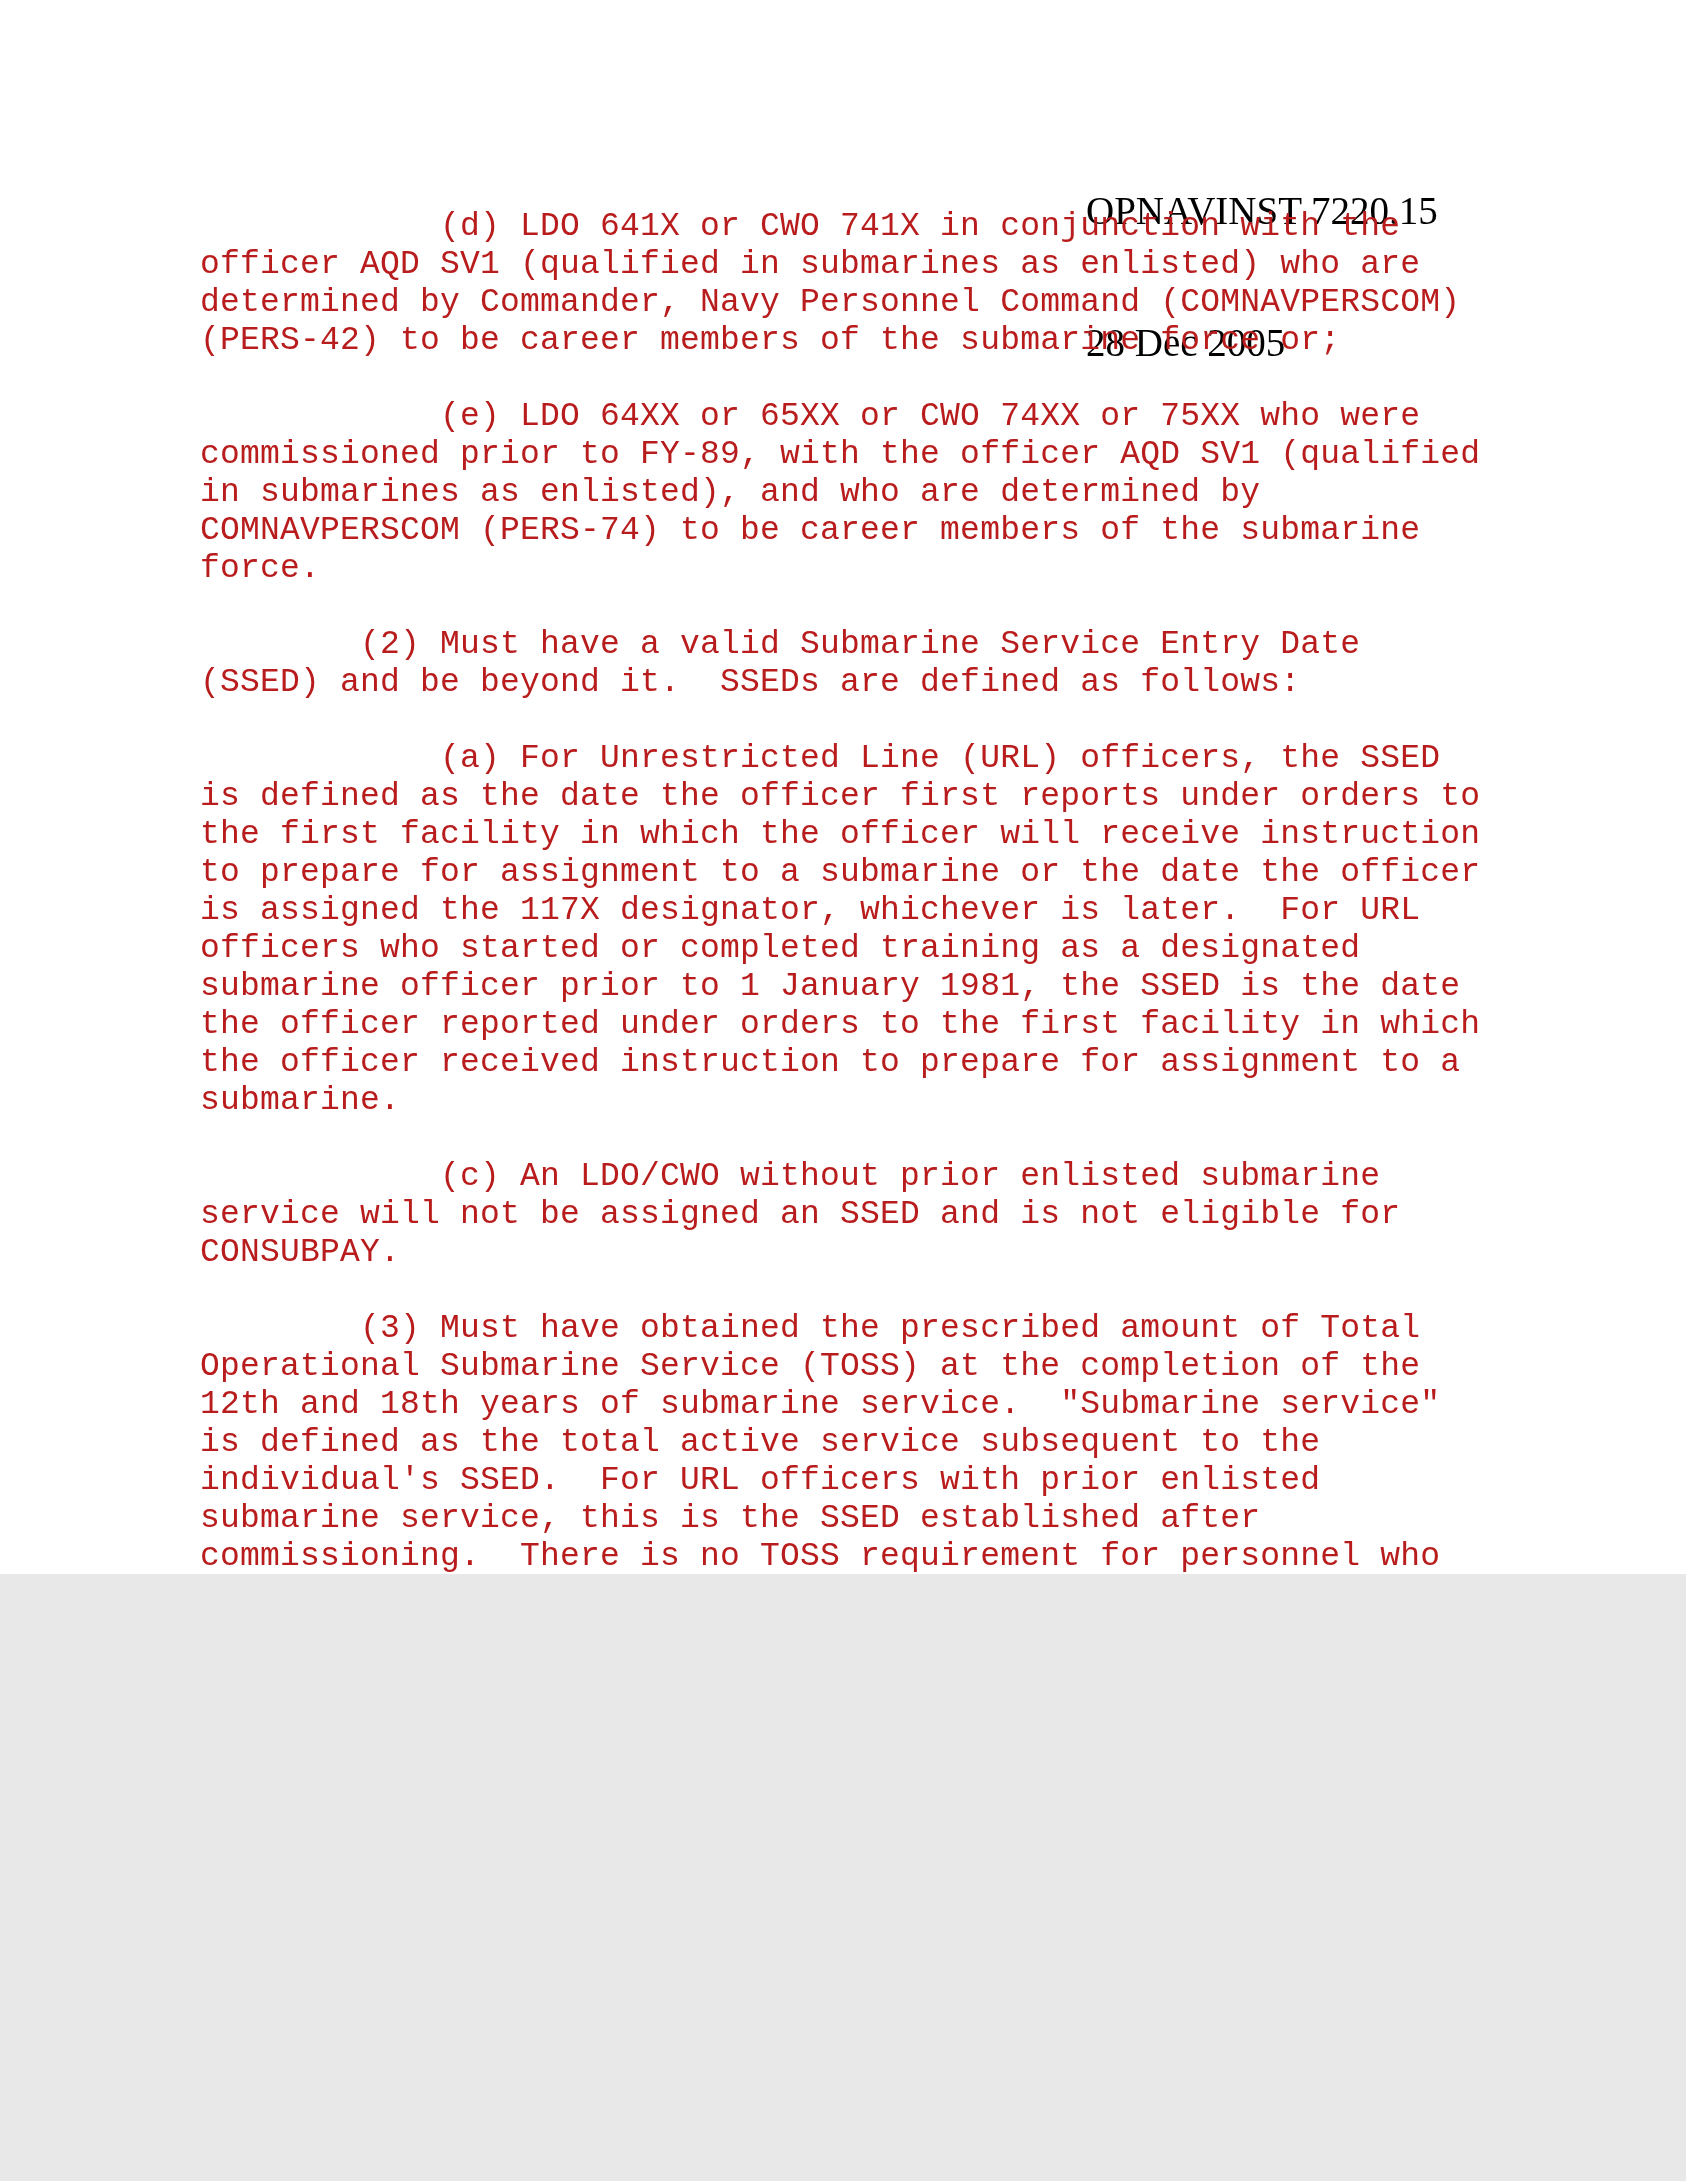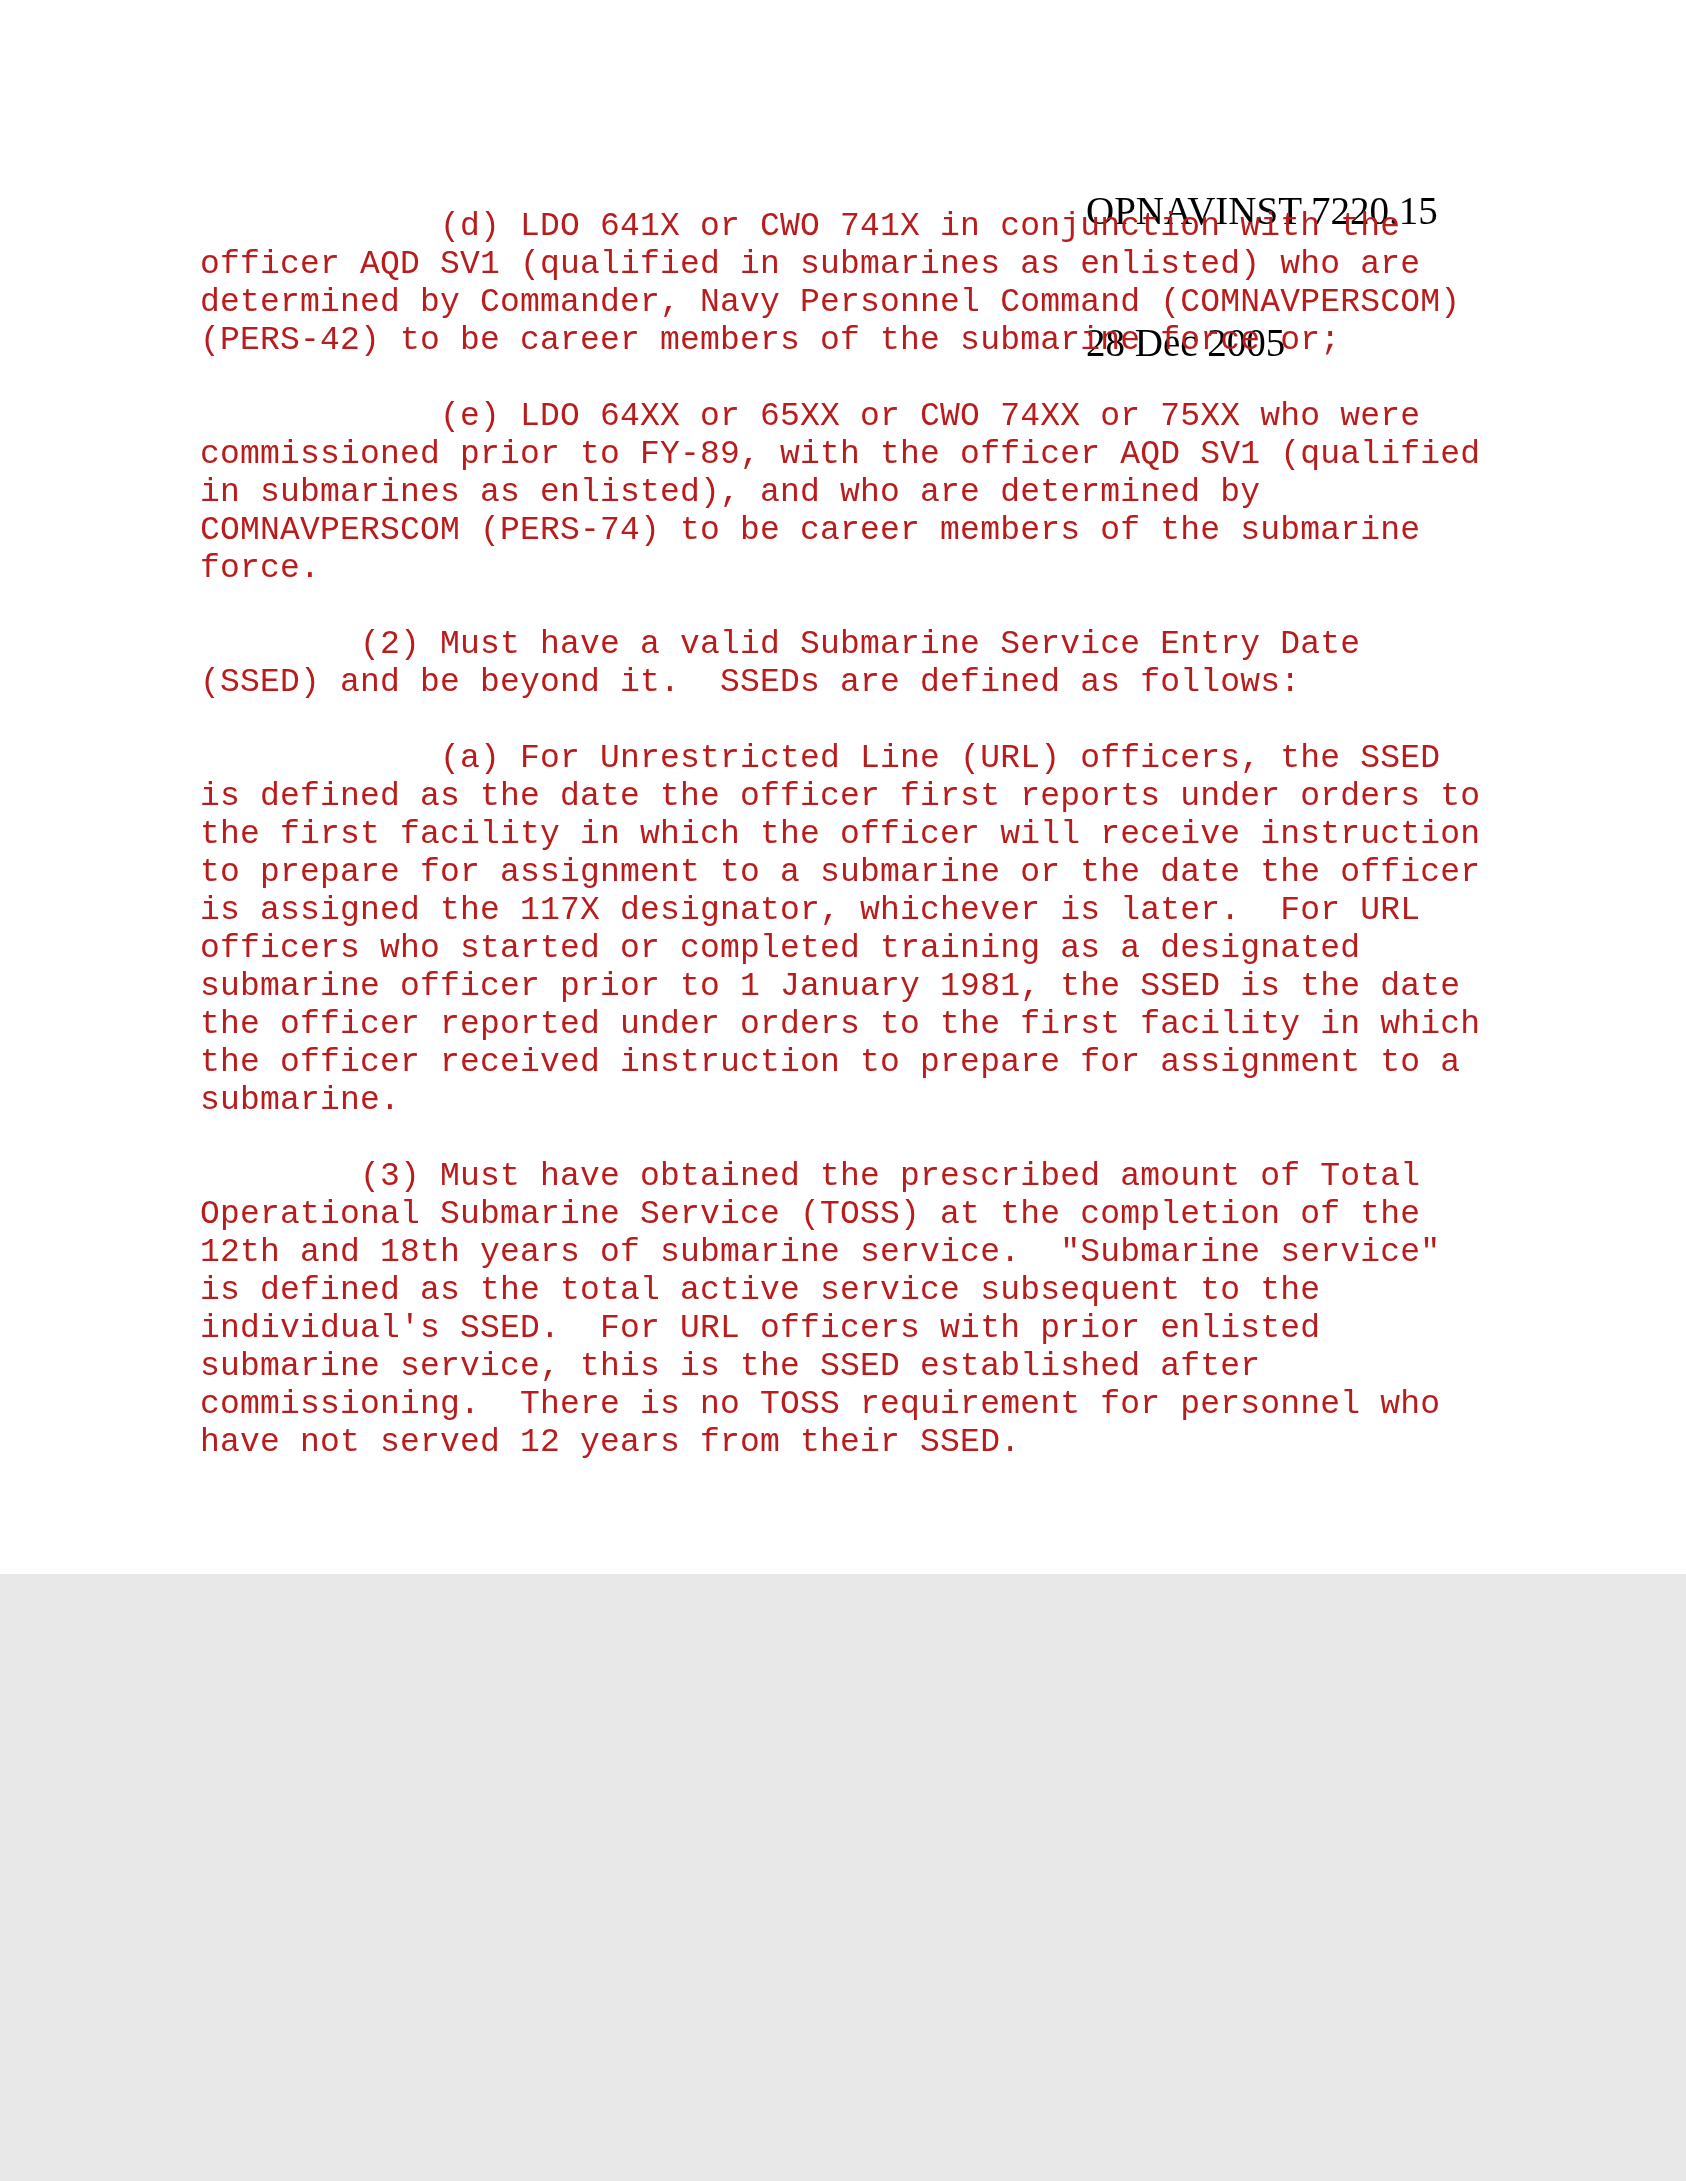--- a/index.html
+++ b/index.html
@@ -80,20 +80,23 @@
     <div class="para">            (a) For Unrestricted Line (URL) officers, the SSED
 is defined as the date the officer first reports under orders to
 the first facility in which the officer will receive instruction
 to prepare for assignment to a submarine or the date the officer
 is assigned the 117X designator, whichever is later.  For URL
 officers who started or completed training as a designated
 submarine officer prior to 1 January 1981, the SSED is the date
 the officer reported under orders to the first facility in which
 the officer received instruction to prepare for assignment to a
 submarine.</div>
+    <div class="para">            (c) An LDO/CWO without prior enlisted submarine
+service will not be assigned an SSED and is not eligible for
+CONSUBPAY.</div>
     <div class="para">        (3) Must have obtained the prescribed amount of Total
 Operational Submarine Service (TOSS) at the completion of the
 12th and 18th years of submarine service.  "Submarine service"
 is defined as the total active service subsequent to the
 individual's SSED.  For URL officers with prior enlisted
 submarine service, this is the SSED established after
 commissioning.  There is no TOSS requirement for personnel who
 have not served 12 years from their SSED.</div>
   </div>
 

